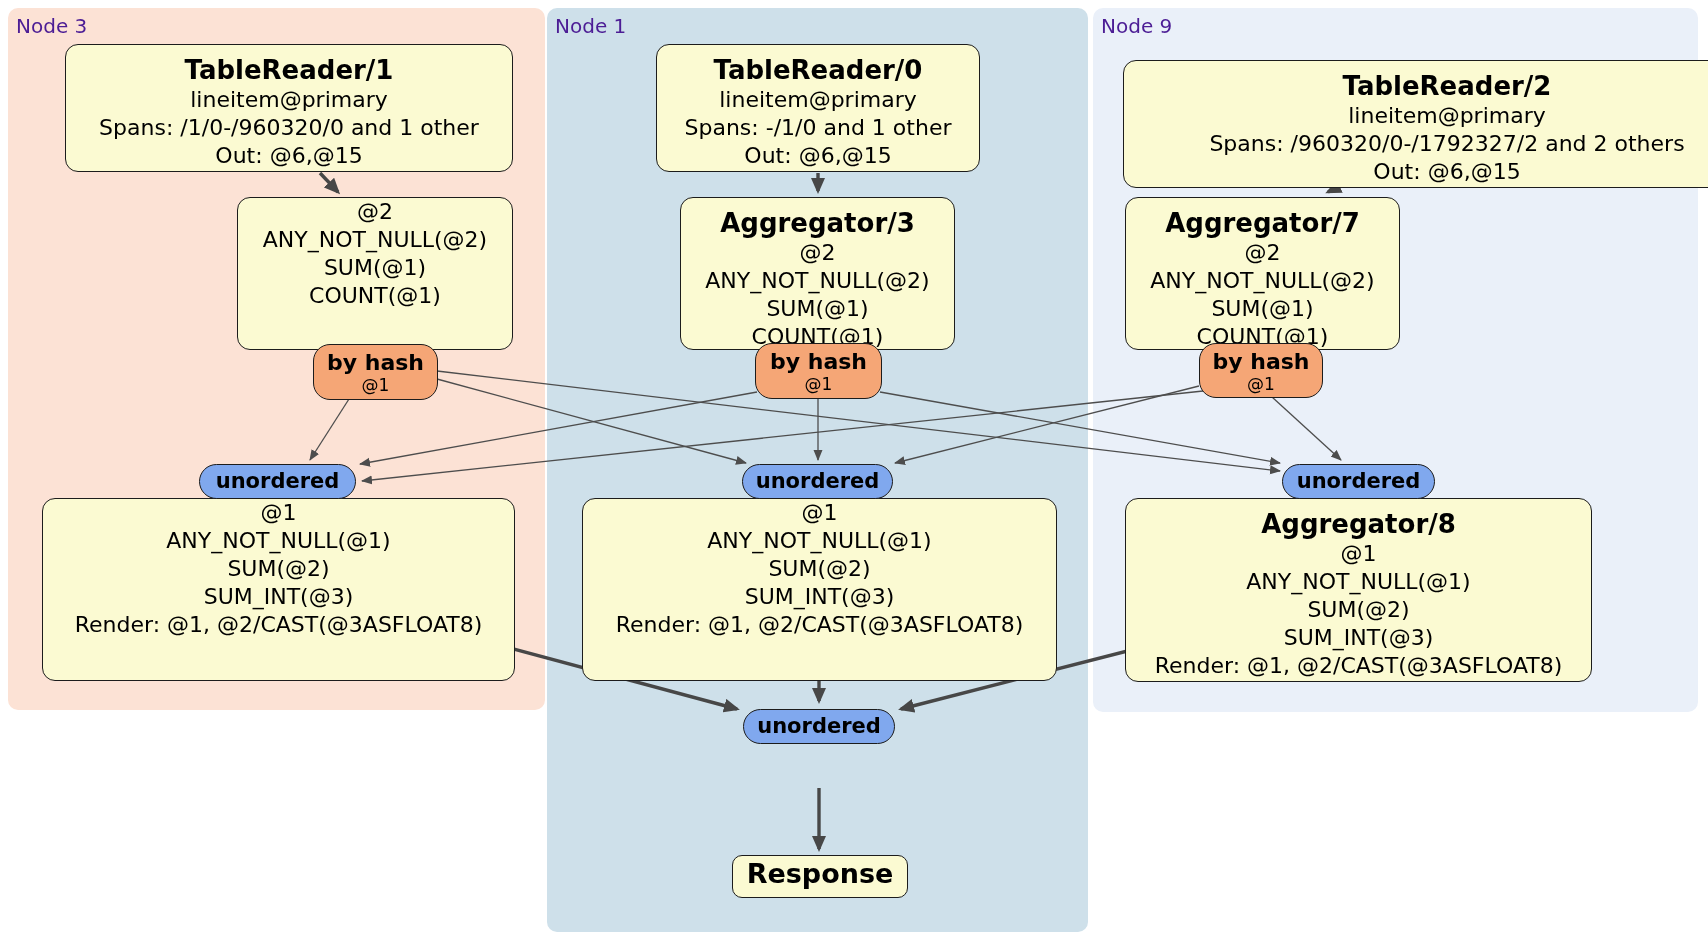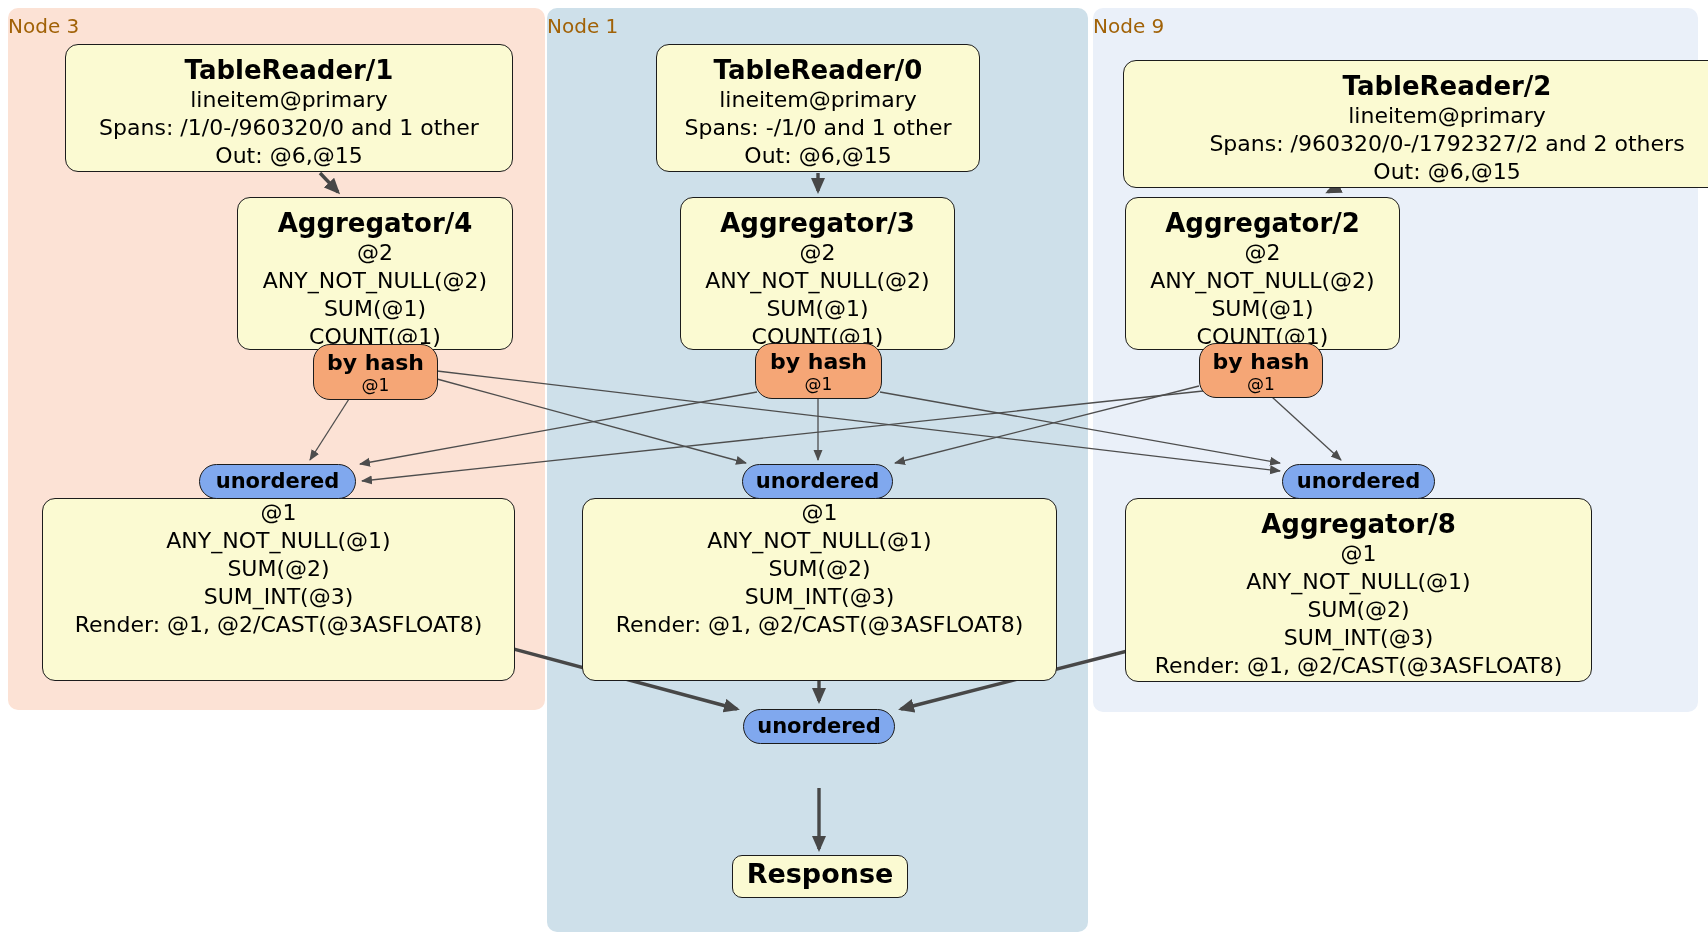--- a/index.html
+++ b/index.html
@@ -1,20 +1,20 @@
 <!DOCTYPE html>
 <html><head>
 <meta charset="utf-8">
 <style>
   html,body{margin:0;padding:0;background:#ffffff;}
   body{font-family:"DejaVu Sans","Liberation Sans",sans-serif;color:#000;}
   #stage{position:relative;width:1708px;height:940px;overflow:hidden;background:#fff;}
 
   .region{position:absolute;border-radius:10px;z-index:0;}
-  .region-label{position:absolute;top:6px;left:0;font-size:20px;color:#a16207;}
+  .region-label{position:absolute;top:6px;left:8px;font-size:20px;color:#4c1d95;}
 
   #edges{position:absolute;left:0;top:0;z-index:1;}
 
   .pbox{position:absolute;background:#FBFAD2;border:1.6px solid #1c1c1c;border-radius:13px;
         z-index:2;text-align:center;box-sizing:border-box;}
   .pbox .title{font-weight:bold;font-size:26px;line-height:31px;padding-top:10px;white-space:nowrap;}
   .pbox .line{font-size:22px;line-height:28px;white-space:nowrap;}
 
   .pill{position:absolute;border:1.6px solid #1c1c1c;text-align:center;box-sizing:border-box;z-index:3;}
   .pill.byhash{background:#F5A676;border-radius:17px;}
@@ -88,37 +88,36 @@
   </div>
 
   <div class="pbox" style="left:1123px;top:44px;width:648px;height:128px;margin-top:16px;">
     <div class="title">TableReader/2</div>
     <div class="line">lineitem@primary</div>
     <div class="line">Spans: /960320/0-/1792327/2 and 2 others</div>
     <div class="line">Out: @6,@15</div>
   </div>
 
   <div class="pbox" style="left:237px;top:197px;width:276px;height:153px;">
-    <div class="title">Aggregator/4</div>
     <div class="line">@2</div>
     <div class="line">ANY_NOT_NULL(@2)</div>
     <div class="line">SUM(@1)</div>
     <div class="line">COUNT(@1)</div>
   </div>
 
   <div class="pbox" style="left:680px;top:197px;width:275px;height:153px;">
     <div class="title">Aggregator/3</div>
     <div class="line">@2</div>
     <div class="line">ANY_NOT_NULL(@2)</div>
     <div class="line">SUM(@1)</div>
     <div class="line">COUNT(@1)</div>
   </div>
 
   <div class="pbox" style="left:1125px;top:197px;width:275px;height:153px;">
-    <div class="title">Aggregator/2</div>
+    <div class="title">Aggregator/7</div>
     <div class="line">@2</div>
     <div class="line">ANY_NOT_NULL(@2)</div>
     <div class="line">SUM(@1)</div>
     <div class="line">COUNT(@1)</div>
   </div>
 
   <div class="pill byhash" style="left:313px;top:344px;width:125px;height:56px;">
     <div class="t1">by hash</div>
     <div class="t2">@1</div>
   </div>

